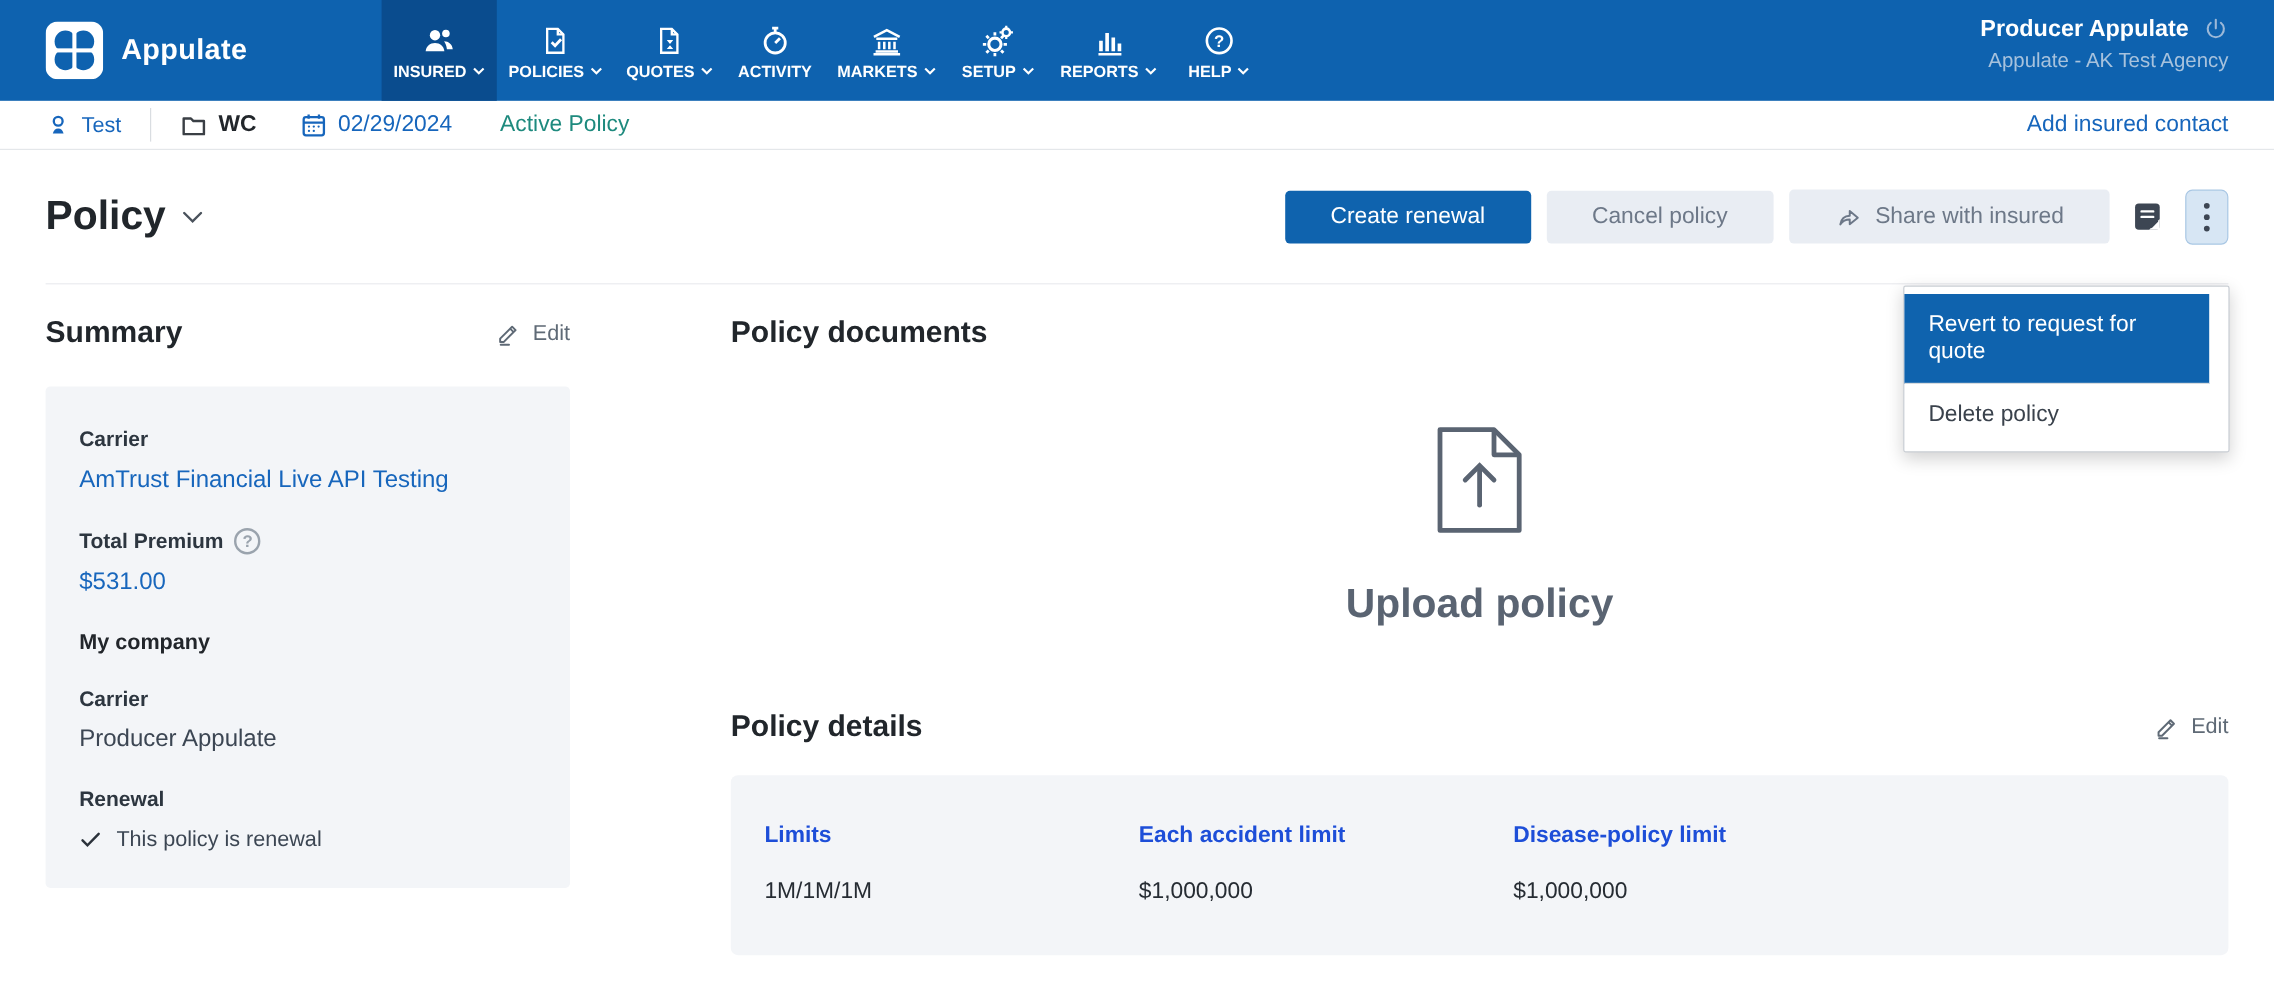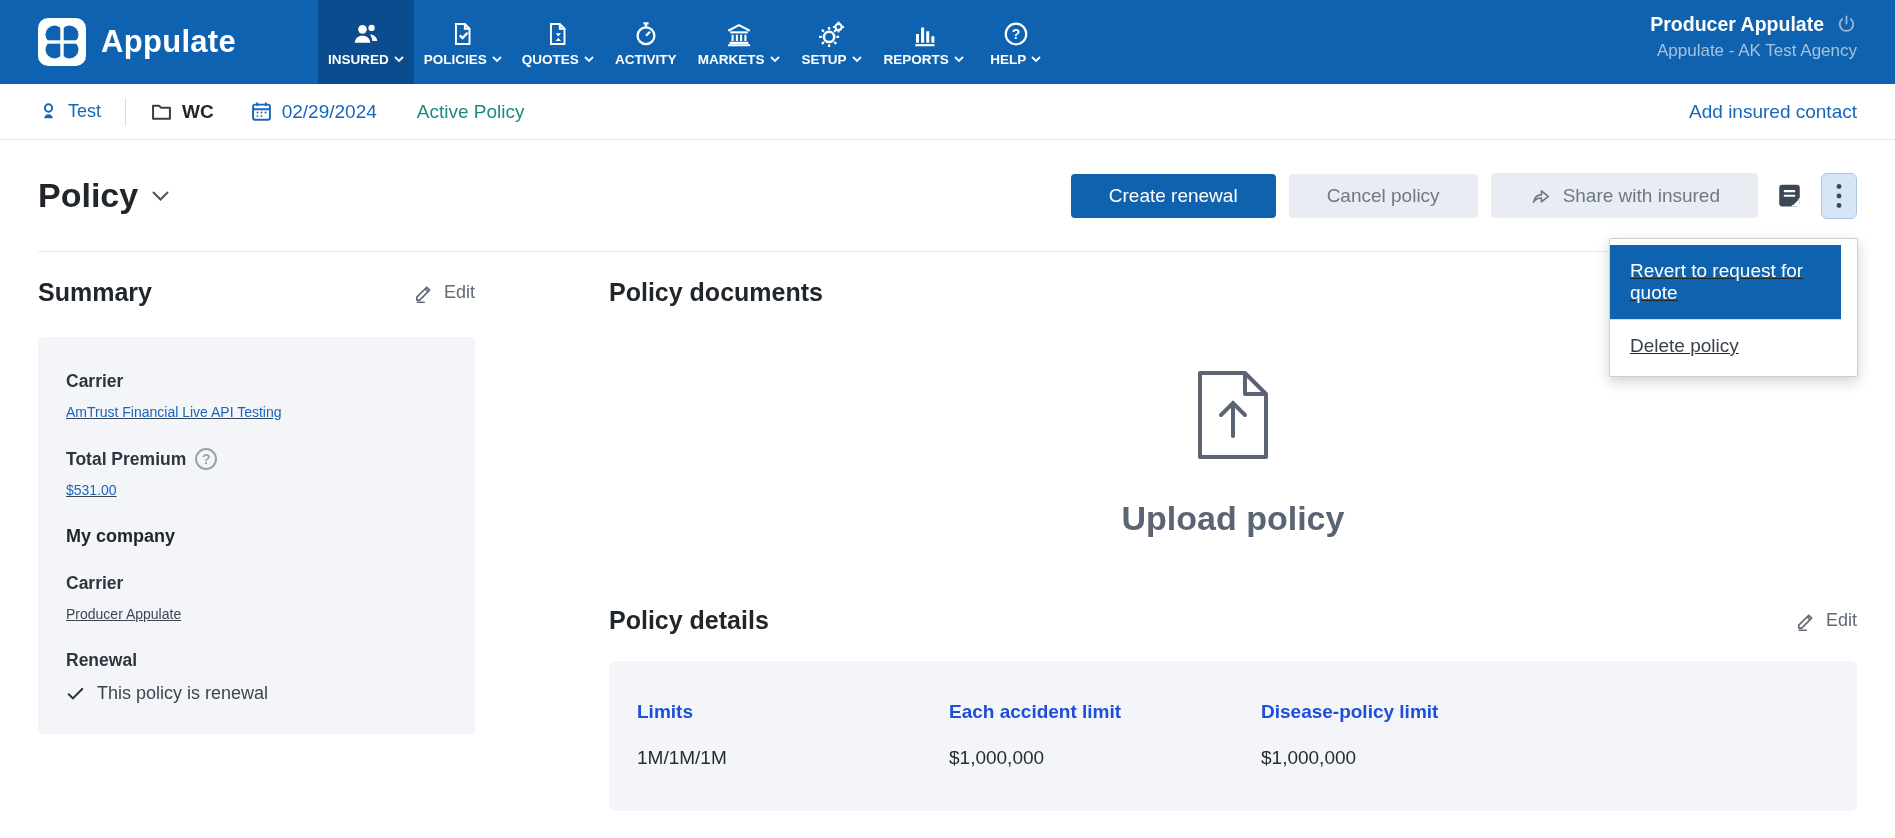--- a/index.html
+++ b/index.html
@@ -6,67 +6,67 @@
   html,body { width:1895px; height:838px; }
   body {
     font-family:"Liberation Sans", sans-serif;
     background:#fff; color:#21262b;
     position:relative; overflow:hidden;
   }
   
   .topbar { height:84px; background:#0e62af; position:relative; display:flex; align-items:stretch; }
   .brand { display:flex; align-items:center; gap:15px; margin-left:38px; }
   .brand-logo { width:48px; height:48px; display:block; }
-  .brand-name { color:#fff; font-size:31px; font-weight:bold; letter-spacing:.3px; }
+  .brand-name { color:#fff; font-size:24px; font-weight:bold; letter-spacing:.3px; }
   .topmenu { position:absolute; left:318px; top:0; bottom:0; display:flex; }
   .topmenu-item { min-width:84px; padding:0 10px; display:flex; flex-direction:column; align-items:center; justify-content:center; gap:4px; cursor:pointer; }
   .topmenu-item.active { background:#0a4c8e; }
   .topmenu-item .mi-icon { height:30px; display:flex; align-items:flex-end; }
   .topmenu-item .mi-label { color:#fff; font-size:13.5px; font-weight:bold; display:flex; align-items:center; gap:5px; white-space:nowrap; }
   .chev { display:inline-block; }
   .topuser { position:absolute; right:38px; top:13px; text-align:right; }
   .topuser-name-row { display:flex; align-items:center; justify-content:flex-end; gap:12px; }
   .topuser-name { color:#fff; font-size:19.5px; font-weight:bold; }
   .topuser-agency { color:#a7c2dd; font-size:17px; margin-top:5px; }
   
-  .contextbar { height:56px; background:#fff; border-bottom:1px solid #e4e7ea; display:flex; align-items:center; padding:0 38px; }
+  .contextbar { height:41px; background:#fff; border-bottom:1px solid #e4e7ea; display:flex; align-items:center; padding:0 38px; }
   .ctx-item { display:flex; align-items:center; gap:9px; cursor:pointer; }
   .ctx-link { color:#1766bc; font-size:18px; }
   .ctx-date { color:#1766bc; font-size:19px; }
   .ctx-sep { width:1px; height:28px; background:#d9dde1; margin:0 24px; }
   .ctx-wc { color:#22262b; font-size:19px; font-weight:bold; }
   .ctx-status { color:#1e8a7e; font-size:19px; margin-left:40px; }
   .ctx-gap36 { margin-left:36px; }
   .ctx-add { margin-left:auto; color:#1766bc; font-size:19px; cursor:pointer; }
   
   .main { padding:0 38px; }
   .title-row { height:112px; display:flex; align-items:center; border-bottom:1px solid #eaecef; }
   .page-title { font-size:34px; font-weight:700; color:#21262b; display:flex; align-items:center; gap:14px; cursor:pointer; }
   .actions { margin-left:auto; display:flex; align-items:center; gap:13px; }
   .btn { border:none; font-family:inherit; font-size:19px; padding:11px 38px; border-radius:4px; cursor:pointer; white-space:nowrap; }
   .btn-primary { background:#0f63ae; color:#fff; }
   .btn-gray { background:#e9edf3; color:#6d7888;text-align:center; }
   .btn-share { display:flex; align-items:center; gap:11px; }
   .iconbtn { background:none; border:none; cursor:pointer; padding:4px; display:flex; align-items:center; }
   .dots-btn { width:36px; height:46px; border-radius:6px; background:#d7e6f4; border:1px solid #a9c7e4; display:flex; align-items:center; justify-content:center; cursor:pointer; }
   
-  .dropdown { position:absolute; top:238px; right:37px; width:249px; background:#fff; border:1px solid #c9ced4; border-radius:2px; box-shadow:0 5px 14px rgba(0,0,0,.18); padding:6px 16px 4px 0; z-index:50;text-decoration:underline; }
+  .dropdown { position:absolute; top:238px; right:37px; width:272px; background:#fff; border:1px solid #c9ced4; border-radius:2px; box-shadow:0 5px 14px rgba(0,0,0,.18); padding:6px 16px 4px 0; z-index:50; }
   .dd-item { font-size:19px; padding:15px 20px; cursor:pointer; color:#3a424c; }
   .dd-item.highlight { background:#0f63ae; color:#fff; border-bottom:1px solid #d8dcdf; }
   
   .columns { display:flex; align-items:flex-start; margin-top:26px; }
   .col-left { width:437px; flex:none; }
   .col-right { flex:1; margin-left:134px; }
   .section-head { display:flex; align-items:center; justify-content:space-between; }
   .section-title { font-size:25px; font-weight:bold; color:#21262b; }
   .edit-link { display:flex; align-items:center; gap:9px; color:#5f6a76; font-size:18px; cursor:pointer; }
   
   .summary-card { margin-top:30px; background:#f3f5f8; border-radius:4px; padding:34px 28px 30px 28px; }
   .f-label { font-size:17.5px; font-weight:bold; color:#2d3640; margin-bottom:12px; display:flex; align-items:center; gap:9px; }
-  .f-value { font-size:14px; color:#3c4653; margin-bottom:28px;text-decoration:underline; }
+  .f-value { font-size:20px; color:#3c4653; margin-bottom:28px; }
   .f-link { color:#1766bc; cursor:pointer; }
   .f-section { font-size:18px; font-weight:bold; color:#22262b; margin-bottom:26px; }
   .f-check-row { display:flex; align-items:center; gap:12px; font-size:18px; color:#3c4653; }
   .q-badge { width:22px; height:22px; border:2px solid #9aa3ad; border-radius:50%; color:#9aa3ad; font-size:14px; font-weight:bold; display:inline-flex; align-items:center; justify-content:center; }
   
   .upload-area { text-align:center; cursor:pointer; }
   .upload-icon { margin-top:62px; }
   .upload-title { margin-top:38px; font-size:34px; font-weight:bold; color:#5a6472; }
   .upload-hint { margin-top:26px; font-size:20px; color:#5f6a76; }
   

